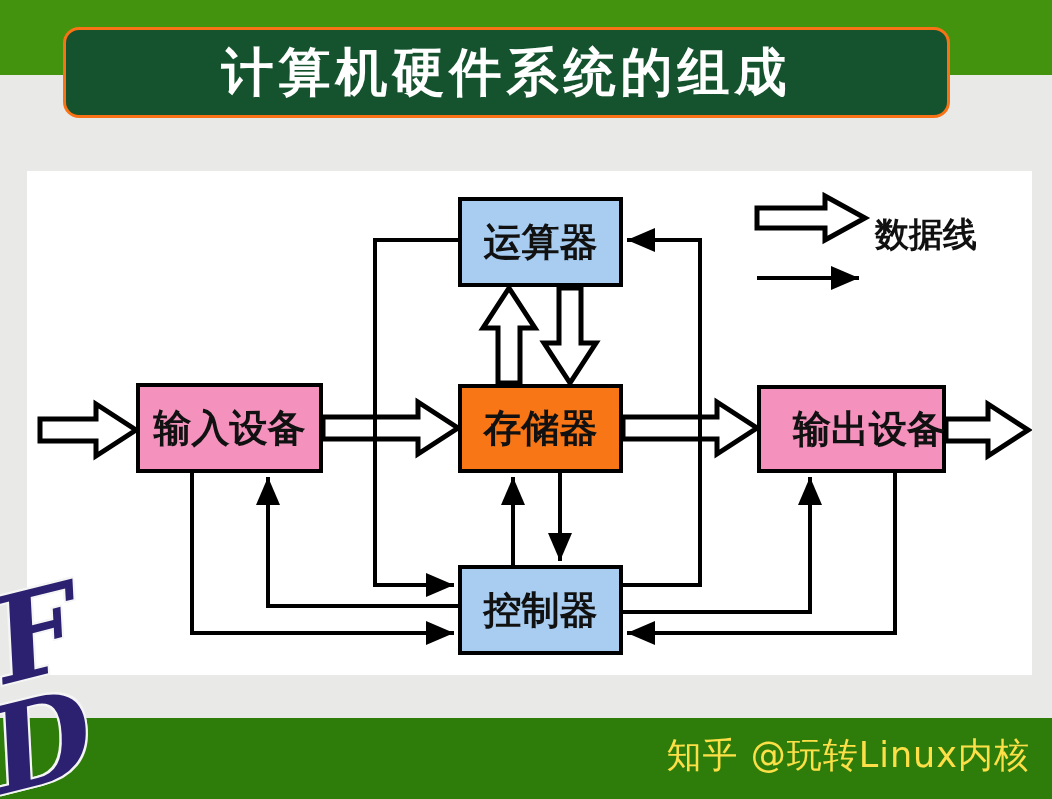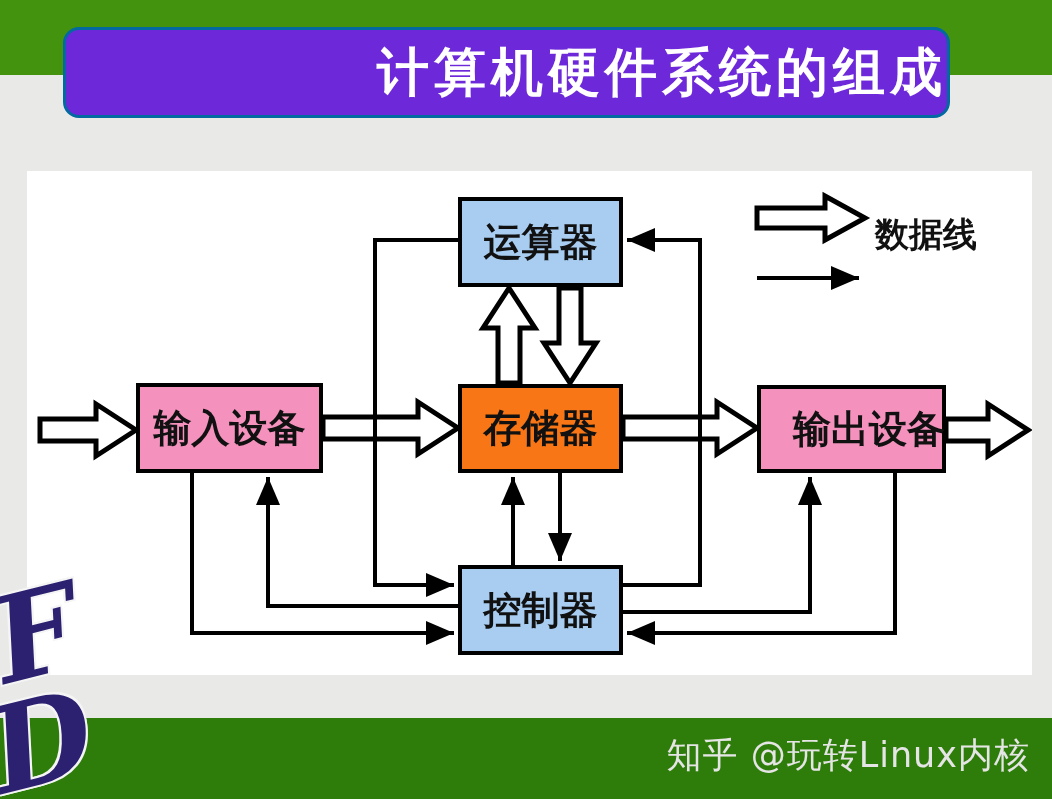--- a/index.html
+++ b/index.html
@@ -5,22 +5,22 @@
   html,body{margin:0;padding:0;}
   body{
     width:1052px;height:799px;position:relative;overflow:hidden;
     background:#e9e9e8;
     font-family:"DejaVu Sans","Liberation Sans",sans-serif;
   }
   
   .top-strip{position:absolute;left:0;top:0;width:1052px;height:75px;background:#44930f;}
   .banner{
     position:absolute;left:63px;top:27px;width:887px;height:91px;
-    background:#6d28d9;border:3px solid #0369a1;border-radius:16px;
-    box-sizing:border-box;display:flex;align-items:center;justify-content:flex-end;
+    background:#14532d;border:3px solid #f97316;border-radius:16px;
+    box-sizing:border-box;display:flex;align-items:center;justify-content:center;
   }
   .banner .title{
     color:#ffffff;font-size:52px;font-weight:700;letter-spacing:5px;white-space:nowrap;
   }
   
   .panel{position:absolute;left:27px;top:171px;width:1005px;height:504px;background:#ffffff;}
   .panel svg{position:absolute;left:0;top:0;}
   .node{
     position:absolute;box-sizing:border-box;border:4px solid #000;
     display:flex;align-items:center;justify-content:center;
@@ -34,21 +34,21 @@
   .node-output    {left:730px;top:214px;width:189px;height:88px;background:#f492bd;padding-left:35px;}
   .legend-label{
     position:absolute;z-index:2;font-family:"DejaVu Serif","Liberation Serif",serif;
     font-size:34px;font-weight:700;color:#111;white-space:nowrap;
   }
   .legend-data   {left:848px;top:41px;}
   .legend-control{left:848px;top:99px;}
   
   .bottom-band{position:absolute;left:0;top:718px;width:1052px;height:81px;background:#2e7d0a;}
   .watermark{
-    position:absolute;right:22px;top:14px;color:#e5e5e5;font-size:35px;font-weight:500;
+    position:absolute;right:22px;top:14px;color:#fde047;font-size:35px;font-weight:500;
     white-space:nowrap;letter-spacing:1px;
   }
   
   .logo{position:absolute;left:-12px;top:565px;width:120px;height:235px;z-index:3;
     color:#2b2170;font-family:"DejaVu Serif","Liberation Serif",serif;font-weight:700;font-style:italic;}
   .logo .letter{position:absolute;font-size:118px;line-height:1;
     text-shadow:2px 2px 0 #f5f5f5,-2px -2px 0 #f5f5f5,2px -2px 0 #f5f5f5,-2px 2px 0 #f5f5f5;}
   .logo .letter-f{left:6px;top:10px;transform:rotate(-14deg);}
   .logo .letter-d{left:2px;top:118px;transform:rotate(-14deg);}
 </style>

